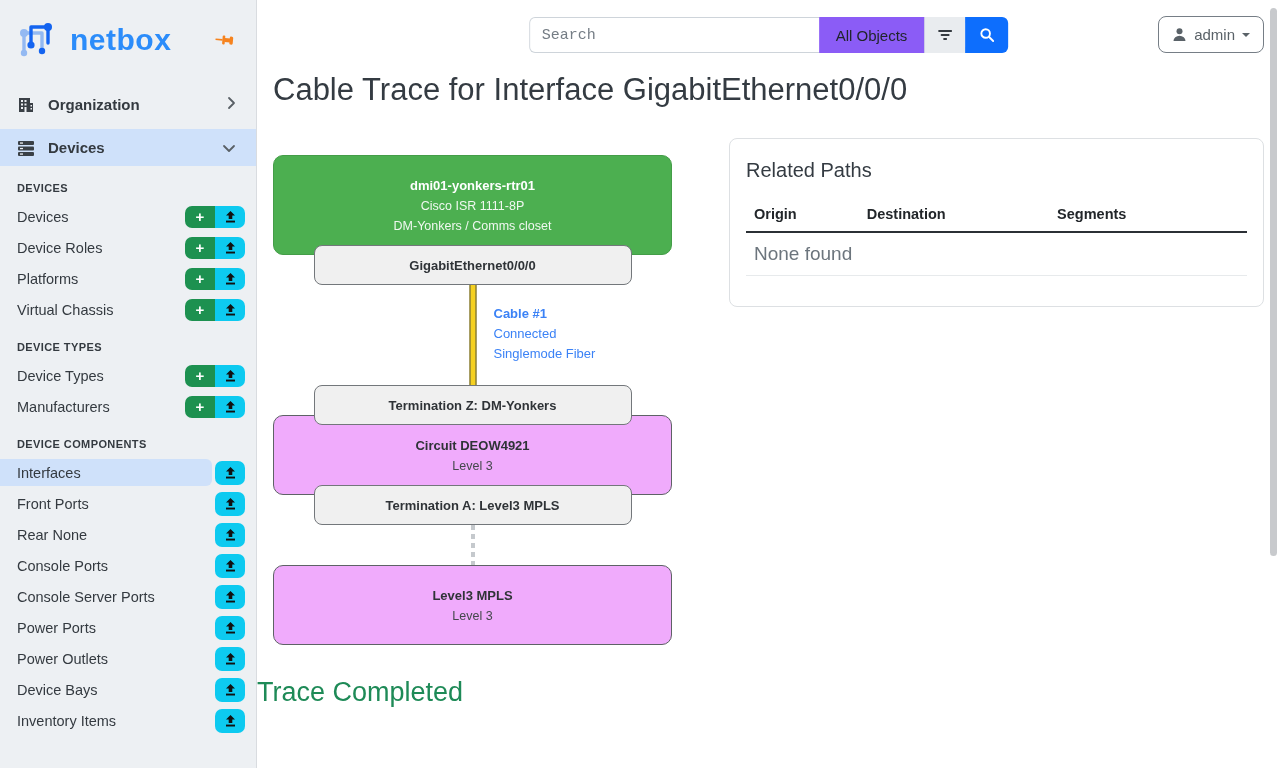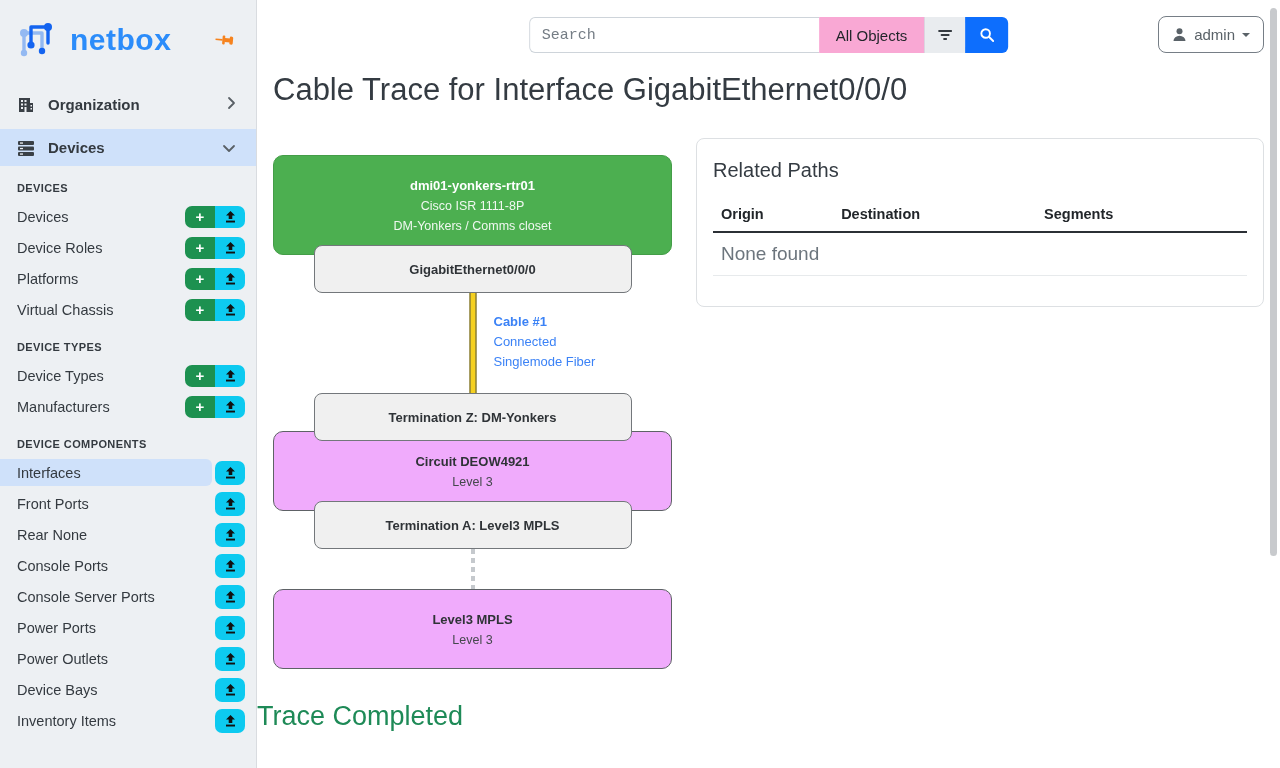--- a/index.html
+++ b/index.html
@@ -57,53 +57,53 @@
     position:absolute; left:50%; transform:translateX(-50%); top:17px;
     display:flex; height:36px; border-radius:6px;
   }
   .search-input {
     width:290px; height:36px; border:1px solid #ced4da; border-right:none;
     border-radius:6px 0 0 6px; padding:0 12px; font-size:15px; outline:none;
     font-family:Liberation Mono, monospace; color:#212529;
   }
   .search-input::placeholder { color:#757d85; }
   .scope-select {
-    background:#f9a8d4; display:flex; align-items:center; padding:0 17px;
+    background:#8b5cf6; display:flex; align-items:center; padding:0 17px;
     font-size:15px; color:#1f2428; border-right:1px solid #d8dde2; cursor:pointer; white-space:nowrap;
   }
   .filter-btn {
     background:#e9ecef; width:40px; display:flex; align-items:center; justify-content:center; cursor:pointer;
   }
   .search-btn {
     background:#0d6efd; width:43px; border-radius:0 6px 6px 0;
     display:flex; align-items:center; justify-content:center; cursor:pointer;
   }
   .user-btn {
     position:absolute; right:16px; top:16px; height:37px; padding:0 13px;
     border:1px solid #767e86; border-radius:8px; display:flex; align-items:center; gap:7px;
     color:#5a6268; font-size:15px; cursor:pointer; background:#fff;
   }
   .caret-down { width:0; height:0; border:4px solid transparent; border-top-color:#5a6268; margin-top:4px; }
 
   .page-title { margin:2px 0 0 16px; font-size:31px; font-weight:400; color:#343b42; }
 
-  .content-cols { display:flex; margin-top:30px; }
+  .content-cols { display:flex; margin-top:30px;gap:33px; }
   .trace-col { width:431px; flex:none; padding-top:17px; }
   .related-col { flex:1; padding:0 16px 0 8px; }
 
   
   .device-box {
     width:399px; height:100px; margin:0 auto; background:#4caf50; border:1px solid #449d48;
     border-radius:10px; display:flex; flex-direction:column; align-items:center; justify-content:center;
     gap:6px; position:relative; z-index:1;
   }
   .device-name { font-size:13px; font-weight:700; color:#ffffff; }
   .device-sub { font-size:12.5px; color:#f0f8f0; }
   .port-box {
-    width:318px; height:48px; margin:0 auto; background:#f0f0f0; border:1px solid #73777b;
+    width:318px; height:40px; margin:0 auto; background:#f0f0f0; border:1px solid #73777b;
     border-radius:8px; display:flex; align-items:center; justify-content:center;
     font-size:13px; font-weight:700; color:#2f3337; position:relative; z-index:2;
   }
   .overlap-up { margin-top:-10px; }
   .cable-seg { position:relative; height:100px; }
   .cable-line {
     position:absolute; left:50%; transform:translateX(-50%); top:0; bottom:0;
     width:7px; background:#f5d020; border-left:1px solid #55553a; border-right:1px solid #55553a;
   }
   .cable-labels { position:absolute; left:calc(50% + 21px); top:19px; font-size:13px; color:#3b82f6; line-height:20px; }

